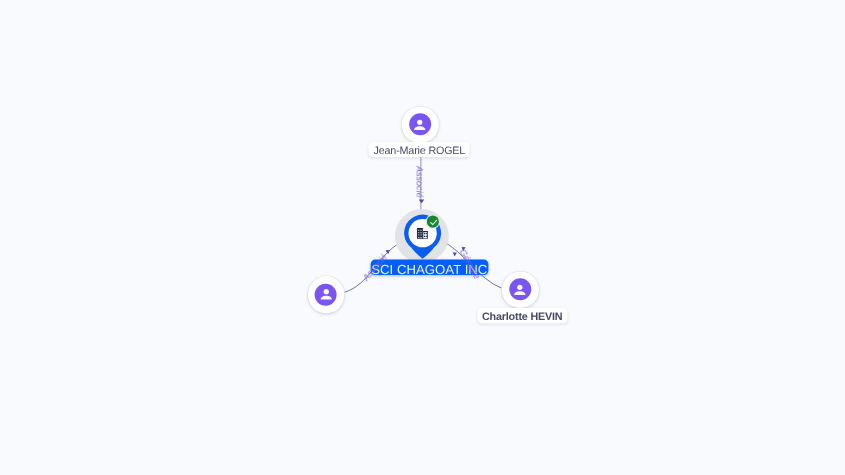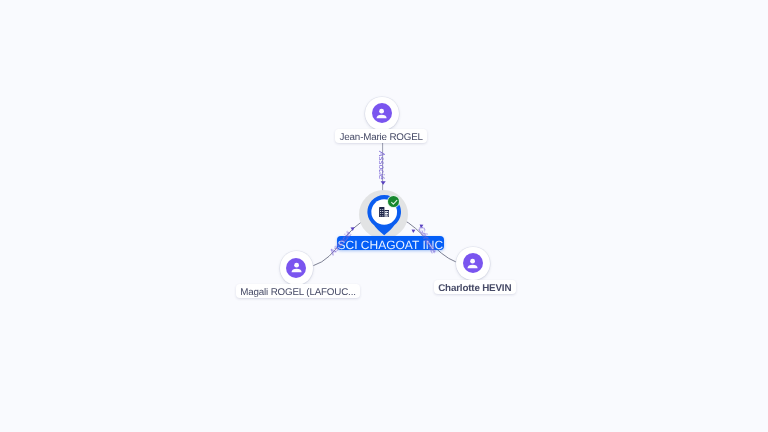--- a/index.html
+++ b/index.html
@@ -69,21 +69,20 @@
   <div class="plabel" style="left:335.4px;top:128.6px;"><span>Jean-Marie ROGEL</span></div>
 
   <div class="pnode" style="left:279.7px;top:251.2px;">
     <span class="av">
       <svg width="15.2" height="15.2" viewBox="0 0 24 24" style="display:block" aria-hidden="true">
         <circle cx="12" cy="8.2" r="3.8" fill="#fbfaff"></circle>
         <path d="M4.0 19.3c0-3.55 3.55-5.35 8.0-5.35s8.0 1.8 8.0 5.35z" fill="#fbfaff"></path>
       </svg>
     </span>
   </div>
-  <div class="plabel" style="left:236.1px;top:283.6px;"><span>Magali ROGEL (LAFOUC...</span></div>
 
   <div class="pnode" style="left:456.2px;top:246.7px;">
     <span class="av">
       <svg width="15.2" height="15.2" viewBox="0 0 24 24" style="display:block" aria-hidden="true">
         <circle cx="12" cy="8.2" r="3.8" fill="#fbfaff"></circle>
         <path d="M4.0 19.3c0-3.55 3.55-5.35 8.0-5.35s8.0 1.8 8.0 5.35z" fill="#fbfaff"></path>
       </svg>
     </span>
   </div>
   <div class="plabel" style="left:434.0px;top:279.5px;font-weight:bold;"><span>Charlotte HEVIN</span></div>

